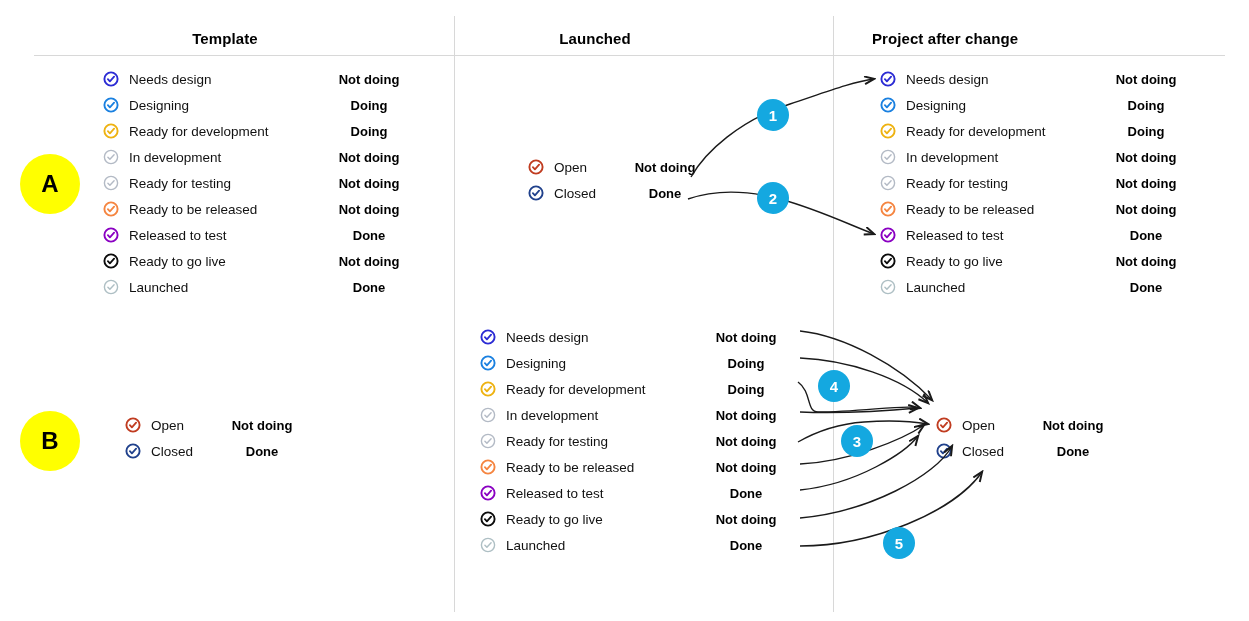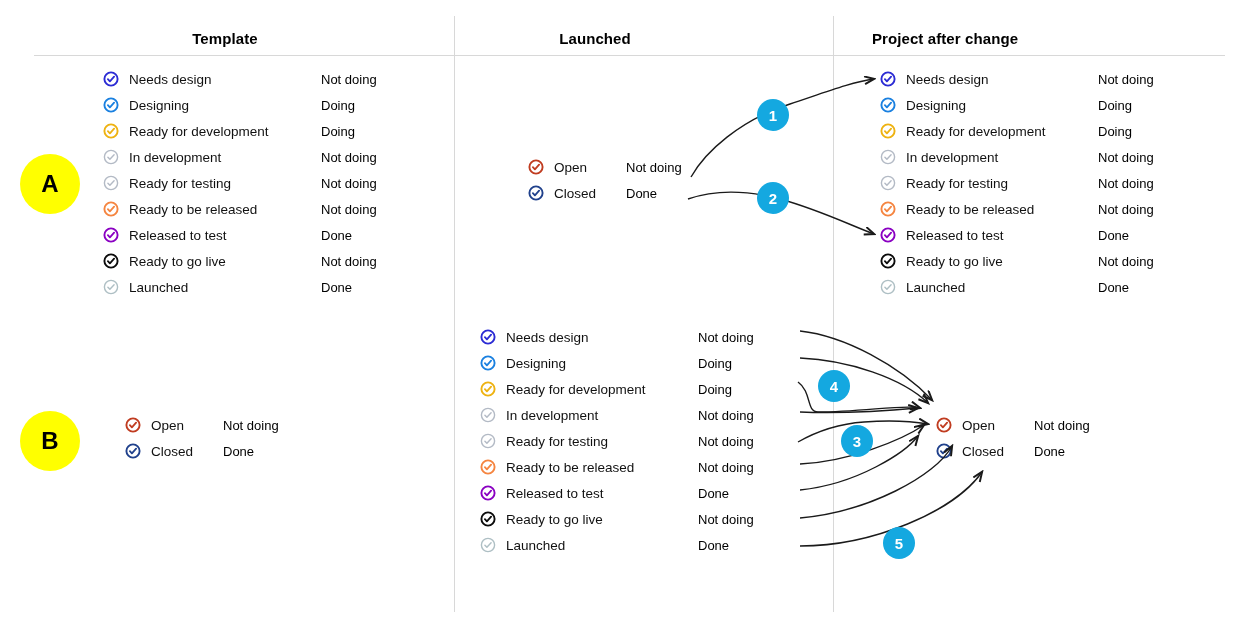--- a/index.html
+++ b/index.html
@@ -90,23 +90,23 @@
     display: block;
   }
   .status-row .label {
     font-size: 13.5px;
     color: #111;
     flex: 1 1 auto;
     overflow: hidden;
   }
   .status-row .value {
     font-size: 13px;
-    font-weight: normal;
+    font-weight: bold;
     color: #000;
-    text-align: left;
+    text-align: center;
     flex: 0 0 auto;
   }
 
   
   #list-a-template { left: 103px; top: 66px; width: 314px; }
   #list-a-template .value { width: 96px; }
   
   #list-a-project { left: 528px; top: 154px; width: 151px; }
   #list-a-project .label { flex: 0 0 72px; }
   #list-a-project .value { width: 78px; }

